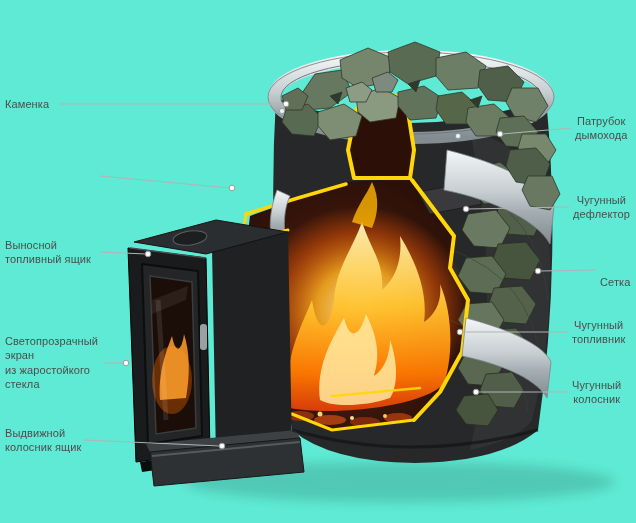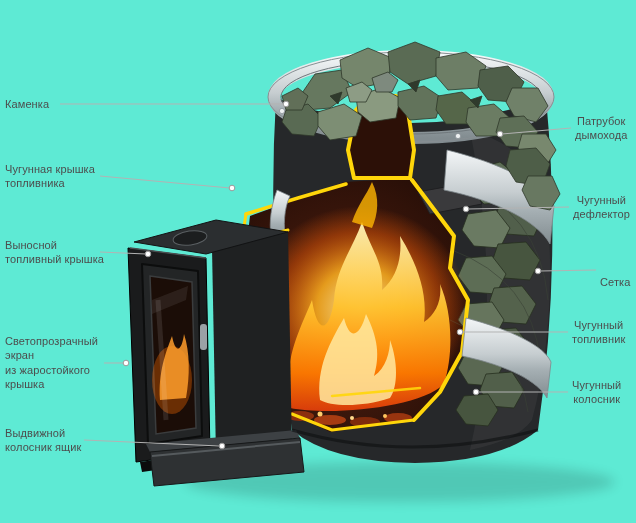--- a/index.html
+++ b/index.html
@@ -217,28 +217,26 @@
         <circle cx="460" cy="332" r="2.8" fill="#fff" stroke="#9a9a9a"></circle>
       </g>
       <g>
         <line x1="568" y1="392" x2="478" y2="392"></line>
         <circle cx="476" cy="392" r="2.8" fill="#fff" stroke="#9a9a9a"></circle>
       </g>
     </g>
   </svg>
 
   <div class="label" style="left:5px;top:97px">Каменка</div>
-  <div class="label" style="left:5px;top:162px">Чугунная крышка
-топливника</div>
   <div class="label" style="left:5px;top:238px">Выносной
-топливный крышка</div>
+топливный ящик</div>
   <div class="label" style="left:5px;top:334px">Светопрозрачный
 экран
 из жаростойкого
-крышка</div>
+стекла</div>
   <div class="label" style="left:5px;top:426px">Выдвижной
 колосник ящик</div>
 
   <div class="label right" style="left:575px;top:114px">Патрубок
 дымохода</div>
   <div class="label right" style="left:573px;top:193px">Чугунный
 дефлектор</div>
   <div class="label right" style="left:600px;top:275px">Сетка</div>
   <div class="label right" style="left:572px;top:318px">Чугунный
 топливник</div>

